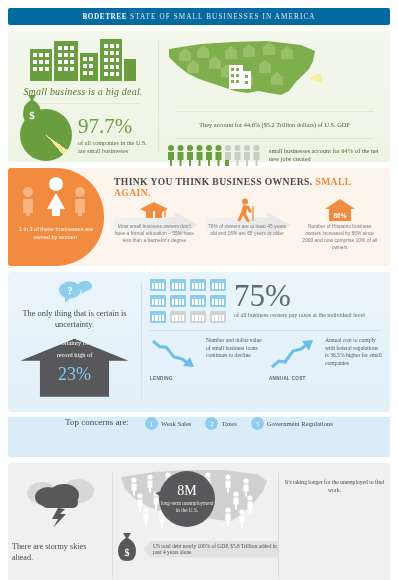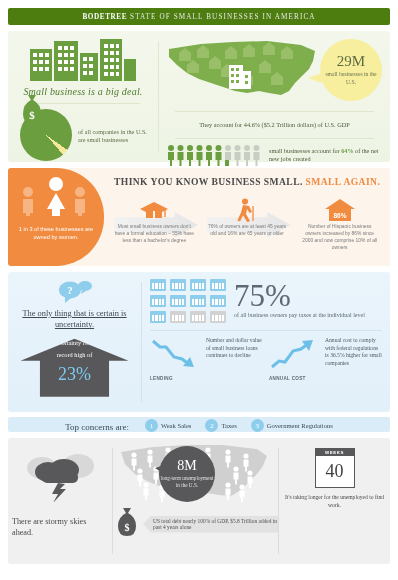--- a/index.html
+++ b/index.html
@@ -8,21 +8,21 @@
     background: #ffffff;
     font-family: "Liberation Sans", sans-serif;
     overflow: hidden;
   }
   .page { width: 398px; height: 580px; position: relative; background:#fff; padding: 0 8px; }
 
   
   .header {
     margin: 8px 0 6px 0;
     height: 17px;
-    background: #4d7c0f;
+    background: #0369a1;
     border-radius: 2px;
     display: flex; align-items: center; justify-content: center;
   }
   .header-title {
     color: #e9e9e9;
     font-size: 7.2px;
     letter-spacing: 1.1px;
     font-family: "Liberation Serif", serif;
     white-space: nowrap;
   }
@@ -116,21 +116,21 @@
   .sec3 {
     height: 140px; background:linear-gradient(180deg,#eaf4fb 0%,#e2f0fa 100%);
     display:flex; margin-bottom:5px;
   }
   .s3-left { width:133px; padding:8px 6px; display:flex; flex-direction:column; align-items:center; }
   .s3-div { width:1px; background:#cfe3f1; margin:10px 0; }
   .s3-right { flex:1; padding:7px 8px; }
   .q-icon { height:24px; display:flex; align-items:center; justify-content:center; }
   .s3-tag {
     font-family:"Liberation Serif", serif; font-size:8.4px; color:#3e4a52;
-    text-align:center; line-height:1.35; margin-top:4px;text-decoration:underline;
+    text-align:center; line-height:1.35; margin-top:4px;
   }
   .up-arrow {
     margin-top:8px; width:108px; height:58px; position:relative;
     background:#58585a;
     clip-path: polygon(50% 0, 100% 38%, 82% 38%, 82% 100%, 18% 100%, 18% 38%, 0 38%);
     display:flex; flex-direction:column; align-items:center; justify-content:space-between;
     padding-bottom:14px;
   }
   .ua-t1 { color:#fff; font-family:"Liberation Serif", serif; font-size:6.3px; line-height:1.25; text-align:center; }
   .ua-num { color:#7ec8ef; font-family:"Liberation Serif", serif; font-size:18px; line-height:1; margin-top:1px;}
@@ -143,21 +143,21 @@
   .pct75 { font-family:"Liberation Serif", serif; font-size:31px; color:#5d6a73; line-height:.9; }
   .pct75sub { font-family:"Liberation Serif", serif; font-size:6px; color:#5d6a73; line-height:1.3; margin-top:2px;}
   .hr-blue { height:1px; background:#cfe3f1; margin:7px 0 6px 0; }
   .minis { display:flex; gap:6px; }
   .mini { flex:1; display:flex; gap:4px; }
   .mini-chart { width:52px; position:relative; }
   .mini-lbl { font-size:4.6px; font-weight:bold; color:#5d6a73; letter-spacing:.3px; margin-top:1px; }
   .mini-txt { font-family:"Liberation Serif", serif; font-size:5.6px; color:#4b5a64; line-height:1.35; flex:1; }
 
   .concerns {
-    height:15px; background:#d9ecf8; display:flex; align-items:flex-end; justify-content:center;
+    height:40px; background:#d9ecf8; display:flex; align-items:flex-start; justify-content:center;
     gap:14px; margin-bottom:6px; border-radius:2px;
   }
   .concerns-lbl { font-family:"Liberation Serif", serif; font-size:9px; color:#3c4a54; margin-right:2px;}
   .concern { display:flex; align-items:center; gap:3px; }
   .cnum {
     width:13px;height:13px;border-radius:50%;background:#8fcdec;color:#fff;
     font-size:7px; display:flex;align-items:center;justify-content:center;
     font-family:"Liberation Serif", serif;
   }
   .ctxt { font-family:"Liberation Serif", serif; font-size:6.6px; color:#3c4a54; }
@@ -261,20 +261,21 @@
               <rect x="82" y="35" width="4" height="4"></rect>
               <rect x="88" y="35" width="3" height="4"></rect>
           </g>
         </svg>
       </div>
       <div class="tagline">Small business is a big deal.</div>
       <div class="hr-green"></div>
       <div class="pie-row">
         <div class="pie"></div>
         <div>
+          <div class="pct-big">97.7%</div>
           <div class="pct-sub">of all companies in the U.S. are small businesses</div>
         </div>
       </div>
     </div>
 
     <div class="s1-divider"></div>
 
     <div class="s1-right">
       <div class="map-wrap">
         <svg class="usmap" width="160" height="70" viewBox="0 0 160 70">
@@ -302,24 +303,20 @@
               <rect x="73" y="33" width="3" height="3"></rect>
             <rect x="68" y="39" width="3" height="3"></rect>
               <rect x="73" y="39" width="3" height="3"></rect>
             <rect x="68" y="45" width="3" height="3"></rect>
               <rect x="73" y="45" width="3" height="3"></rect>
             <rect x="82" y="40" width="3" height="3"></rect>
               <rect x="82" y="46" width="3" height="3"></rect>
           </g>
         </svg>
         <div class="bubble-tail"></div>
-        <div class="bubble">
-          <div class="bubble-num">29M</div>
-          <div class="bubble-sub">small businesses in the U.S.</div>
-        </div>
       </div>
       <div class="hr-green"></div>
       <div class="gdp-line">They account for 44.6% ($5.2 Trillion dollars) of U.S. GDP</div>
       <div class="hr-green"></div>
       <div class="jobs-row">
         <div class="people">
           <svg width="96" height="22" viewBox="0 0 96 22">
             <g>
               <g fill="#6a9e3f">
                 <g transform="translate(0,0)">
@@ -401,21 +398,21 @@
                 <circle cx="13" cy="8" r="7"></circle>
                 <path d="M13,17 l9,16 h-5 v8 h-8 v-8 h-5 z"></path>
               </g>
           </g>
         </svg>
       </div>
       <div class="blob-cap">1 in 3 of these businesses are owned by women.</div>
     </div>
 
     <div class="s2-head">
-      <span>THINK YOU KNOW BUSINESS SMALL.</span>
+      <span>THINK YOU THINK BUSINESS OWNERS.</span>
       <span class="again">SMALL AGAIN.</span>
     </div>
 
     <div class="arrows">
       <div class="arrow-item">
         <div class="arrow-bg"></div>
         <div class="arrow-icon">
           <svg width="30" height="20" viewBox="0 0 30 20">
             <path fill="#f18b3f" d="M15,2 L29,9 L15,16 L1,9 Z"></path>
             <rect x="7" y="11" width="16" height="7" fill="#f18b3f"></rect>
@@ -725,21 +722,17 @@
         </div>
         <div class="debt-banner">
           <div class="debt-txt">US total debt nearly 100% of GDP, $5.8 Trillion  added in past 4 years alone</div>
         </div>
       </div>
     </div>
 
     <div class="s4-div2"></div>
 
     <div class="s4-right">
-      <div class="cal">
-        <div class="cal-top">WEEKS</div>
-        <div class="cal-body">40</div>
-      </div>
       <div class="s4-rtxt">It's taking longer for the unemployed to find work.</div>
     </div>
   </div>
 
 </div>
 
 </body></html>

